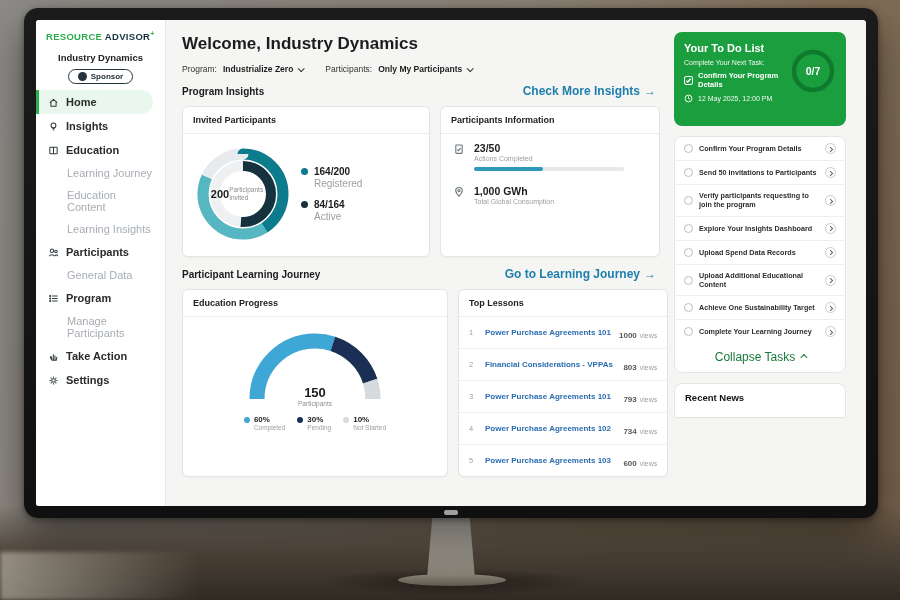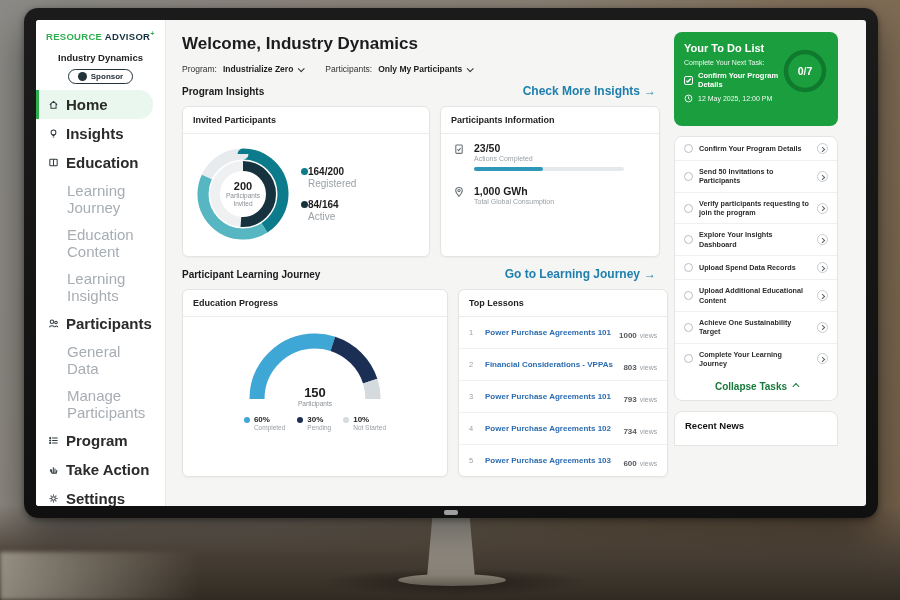--- a/index.html
+++ b/index.html
@@ -26,21 +26,21 @@
 
   
   .sidebar { width:130px; flex:none; background:#fff; border-right:1px solid #e7e7e5; padding-top:10px; }
   .logo { padding:0 10px; font-size:9.5px; font-weight:bold; letter-spacing:.3px; white-space:nowrap; }
   .logo .g { color:#2fae4f; } .logo .d { color:#16323e; } .logo sup { color:#2fae4f; font-size:7px; }
   .org { text-align:center; font-weight:bold; font-size:9.5px; color:#222; margin-top:10px; }
   .sponsor { margin:6px auto 4px; border:1px solid #24333b; border-radius:10px; padding:2px 9px;
     display:flex; align-items:center; gap:4px; font-size:8px; font-weight:bold; width:max-content; color:#1d2a31; background:#fff; }
   .sponsor .ic { width:9px; height:9px; border-radius:50%; background:#24333b; flex:none; }
   .nav { margin-top:6px; }
-  .nav-item { display:flex; align-items:center; gap:7px; padding:6px 12px; font-size:15px; font-weight:bold;
+  .nav-item { display:flex; align-items:center; gap:7px; padding:6px 12px; font-size:11px; font-weight:bold;
     color:#2b2b2b; position:relative; cursor:pointer; }
   .nav-item svg { width:11px; height:11px; stroke:#2f3a40; fill:none; stroke-width:1.1; flex:none; }
   .nav-item.sub { padding:5px 12px 5px 31px; color:#a7adb3; font-weight:normal; }
   .nav-item.active { background:#e9f7ee; border-radius:0 14px 14px 0; margin-right:12px; }
   .nav-item.active::before { content:""; position:absolute; left:0; top:0; bottom:0; width:3px; background:#2fae4f; }
 
   
   .main { flex:1; min-width:0; padding:12px 10px 0 16px; }
   .welcome { font-size:17px; font-weight:bold; color:#1c1c1e; margin:2px 0 10px; }
   .filters { display:flex; align-items:center; gap:6px; font-size:8.5px; color:#333; margin-bottom:10px; }
@@ -53,26 +53,26 @@
   .sec-title { font-size:10px; font-weight:bold; color:#1b1b1d; }
   .sec-link { display:flex; align-items:center; gap:4px; font-size:12px; font-weight:bold; color:#1e7fae;
     text-decoration:none; cursor:pointer; }
   .cards-row { display:flex; gap:10px; align-items:stretch; }
   .card { background:#fff; border:1px solid #e4e4e2; border-radius:6px; box-shadow:0 1px 2px rgba(0,0,0,.04); }
   .card-title { font-size:9px; font-weight:bold; color:#222; padding:8px 10px; border-bottom:1px solid #ececea; }
 
   .card-invited { width:248px; flex:none; }
   .invited-body { display:flex; align-items:center; gap:6px; padding:8px 8px 10px; }
   .donut-box { position:relative; width:104px; height:104px; flex:none; }
-  .donut-center { position:absolute; inset:0; display:flex; flex-direction:column; align-items:center;
-    justify-content:center; text-align:center; }
+  .donut-center { position:absolute; inset:0; display:flex; flex-direction:row; align-items:center;
+    justify-content:center; text-align:left; }
   .donut-center .v { font-size:11px; font-weight:bold; color:#1c1c1e; }
   .donut-center .l { font-size:6.5px; color:#8a8f94; width:46px; line-height:1.2; }
   .legend { display:flex; flex-direction:column; gap:10px; }
-  .leg-item { display:flex; align-items:flex-start; }
+  .leg-item { display:flex; gap:6px; align-items:flex-start; }
   .leg-dot { width:7px; height:7px; border-radius:50%; margin-top:2px; flex:none; }
   .leg-v { font-size:10px; font-weight:bold; color:#1c1c1e; }
   .leg-l { font-size:10px; color:#9aa0a5; margin-top:1px; }
 
   .card-info { flex:1; }
   .stat-row { display:flex; gap:9px; padding:8px 12px 6px; align-items:flex-start; }
   .stat-row svg { width:12px; height:12px; stroke:#6b7479; fill:none; stroke-width:1.1; flex:none; margin-top:1px; }
   .stat-v { font-size:10.5px; font-weight:bold; color:#1c1c1e; }
   .stat-l { font-size:7px; color:#9aa0a5; margin-top:1px; }
   .progress { width:150px; height:4px; background:#e6e9ec; border-radius:2px; margin-top:5px; }
@@ -94,21 +94,21 @@
   .lesson { display:flex; align-items:center; gap:8px; padding:6.5px 10px; border-bottom:1px solid #f0f0ee;
     cursor:pointer; }
   .lesson:last-child { border-bottom:none; }
   .lesson .rk { font-size:7.5px; color:#9aa0a5; width:8px; flex:none; }
   .lesson .tt { font-size:8px; color:#2b6cb0; font-weight:bold; flex:1; min-width:0; white-space:nowrap;
     overflow:hidden; text-overflow:ellipsis; }
   .lesson .vw { font-size:8px; color:#55595d; font-weight:bold; }
   .lesson .vl { font-size:7px; color:#9aa0a5; margin-left:3px; }
 
   
-  .right { width:196px; flex:none; padding:12px 28px 0 4px; }
+  .right { width:196px; flex:none; padding:12px 20px 0 4px; }
   .todo-card { position:relative; background:#1b9e3e; border-radius:8px; color:#fff; padding:10px; min-height:94px; }
   .todo-title { font-size:11px; font-weight:bold; }
   .todo-sub { font-size:7px; margin-top:5px; opacity:.92; }
   .todo-task { display:flex; gap:5px; align-items:center; font-size:7.5px; font-weight:bold; margin-top:5px; max-width:118px; }
   .cb { width:9px; height:9px; border:1px solid #fff; border-radius:2px; display:flex; align-items:center;
     justify-content:center; flex:none; cursor:pointer; }
   .cb svg { width:7px; height:7px; stroke:#fff; stroke-width:1.6; fill:none; }
   .todo-due { display:flex; gap:5px; align-items:center; font-size:7px; margin-top:5px; opacity:.95; }
   .todo-due svg { width:9px; height:9px; stroke:#fff; fill:none; stroke-width:1.1; flex:none; }
   .todo-ring { position:absolute; right:10px; top:16px; width:46px; height:46px; }
@@ -117,21 +117,21 @@
 
   .task-card { background:#fff; border:1px solid #e4e4e2; border-radius:8px; margin-top:10px; }
   .task-row { display:flex; align-items:center; gap:6px; padding:6px 9px; border-bottom:1px solid #efefed;
     cursor:pointer; }
   .task-row .circ { width:9px; height:9px; border:1px solid #b9bec3; border-radius:50%; flex:none; }
   .task-row .t { flex:1; min-width:0; font-size:7.2px; font-weight:bold; color:#2d2d2d; line-height:1.3; }
   .task-row .go { width:11px; height:11px; border:1px solid #c7ccd0; border-radius:50%; flex:none;
     display:flex; align-items:center; justify-content:center; }
   .task-row .go .chev { transform:rotate(-45deg) translate(-1px,0px); border-color:#5a6166; width:3.5px; height:3.5px; }
   .collapse { display:flex; gap:5px; align-items:center; justify-content:center; padding:7px 0 8px;
-    font-size:10px; font-weight:bold; color:#17793a; cursor:pointer; }
+    font-size:12px; font-weight:normal; color:#17793a; cursor:pointer; }
   .collapse .chev { transform:rotate(-135deg) translate(-1px,1px); border-color:#17793a; }
   .news-card { background:#fff; border:1px solid #e4e4e2; border-radius:8px 8px 0 0; margin-top:10px;
     padding:8px 10px 14px; font-size:9.5px; font-weight:bold; color:#131315; }
 </style>
 </head>
 <body>
 
 <div class="scene">
   <div class="floor"></div>
   <div class="desk-light"></div>
@@ -187,31 +187,31 @@
                 <circle cx="4.3" cy="4.2" r="1.9"></circle>
                 <path d="M1.8 10c0-2.1 5-2.1 5 0"></path>
                 <circle cx="8.7" cy="4.9" r="1.4"></circle>
                 <path d="M7.6 10c.2-1.6 3-1.6 3 0"></path>
               </svg>
             <span>Participants</span>
           </div>
           <div class="nav-item sub">
             <span>General Data</span>
           </div>
-          <div class="nav-item sub">
-            <span>Manage Participants</span>
-          </div>
           <div class="nav-item">
             <svg viewBox="0 0 12 12">
                 <path d="M4.5 3.2h6 M4.5 6h6 M4.5 8.8h6"></path>
                 <circle cx="2.4" cy="3.2" r="0.6" fill="#2f3a40"></circle>
                 <circle cx="2.4" cy="6" r="0.6" fill="#2f3a40"></circle>
                 <circle cx="2.4" cy="8.8" r="0.6" fill="#2f3a40"></circle>
               </svg>
             <span>Program</span>
+          </div>
+          <div class="nav-item sub">
+            <span>Manage Participants</span>
           </div>
           <div class="nav-item">
             <svg viewBox="0 0 12 12">
                 <path d="M4 10V6.5 M5.8 10V3.5 M7.6 10V5 M4 6.5c-1-.8-2 0-1.2 1.2L4.6 10h4.4l.8-3.5"></path>
               </svg>
             <span>Take Action</span>
           </div>
           <div class="nav-item">
             <svg viewBox="0 0 12 12">
                 <circle cx="6" cy="6" r="2"></circle>

